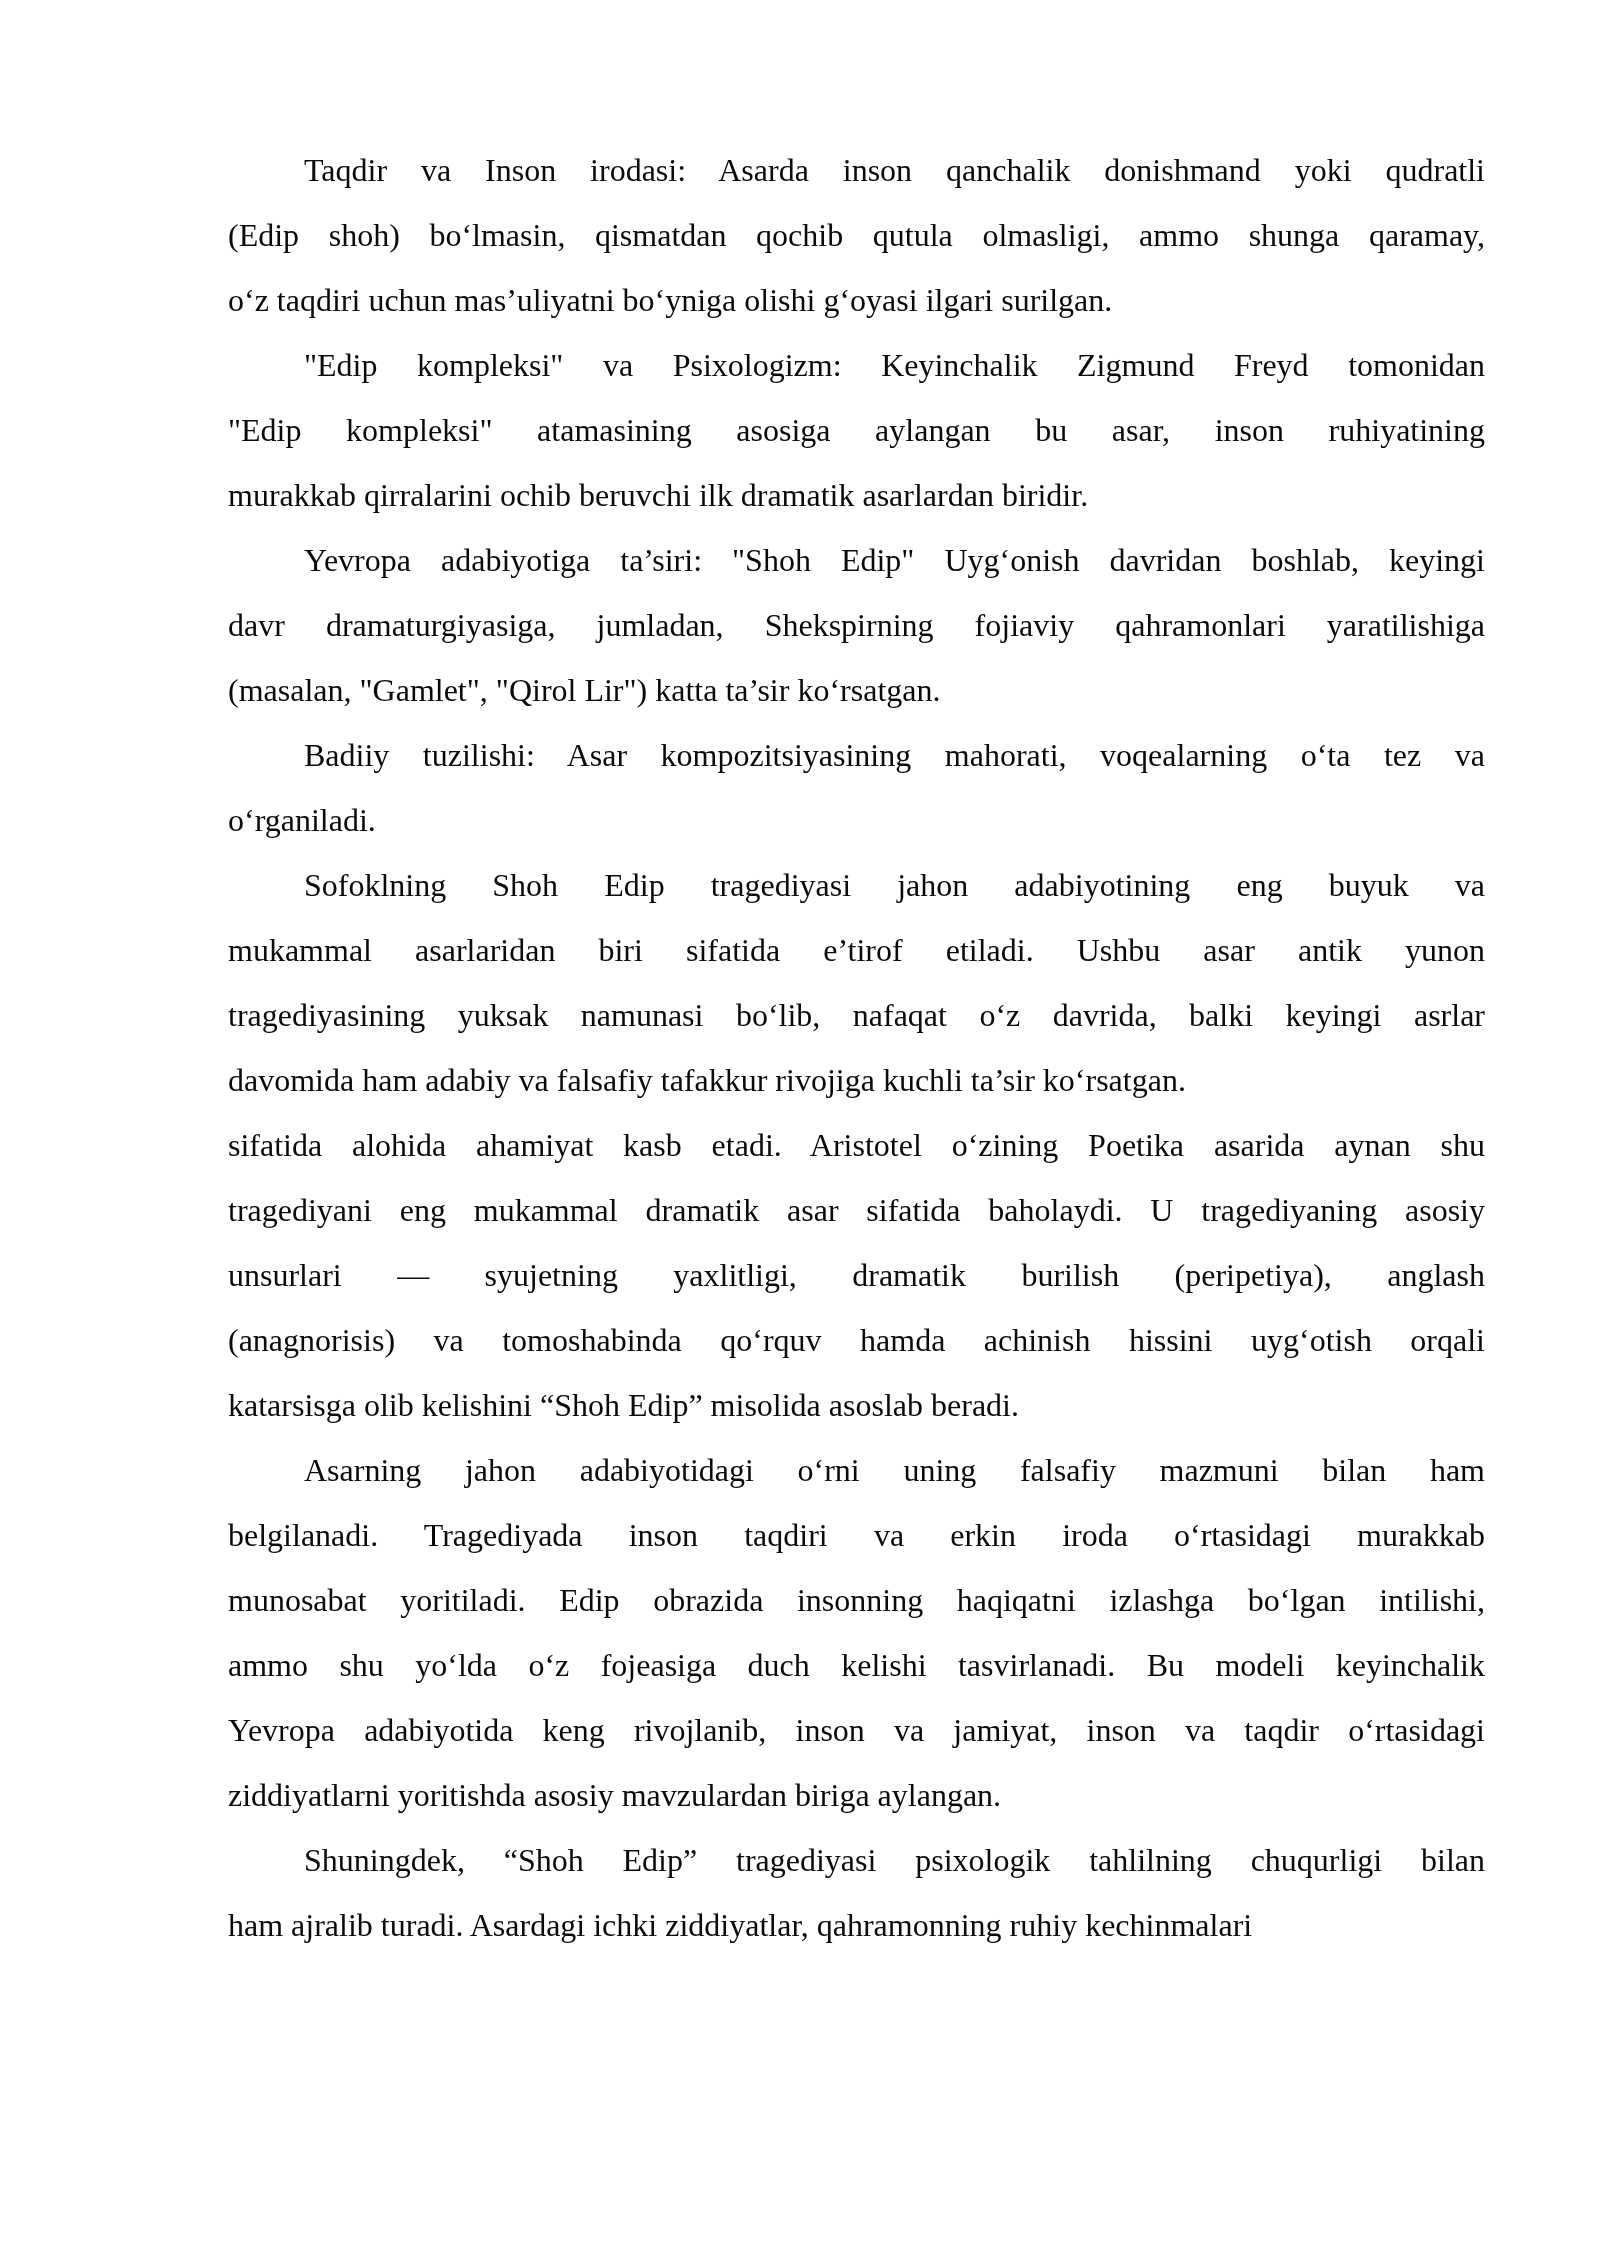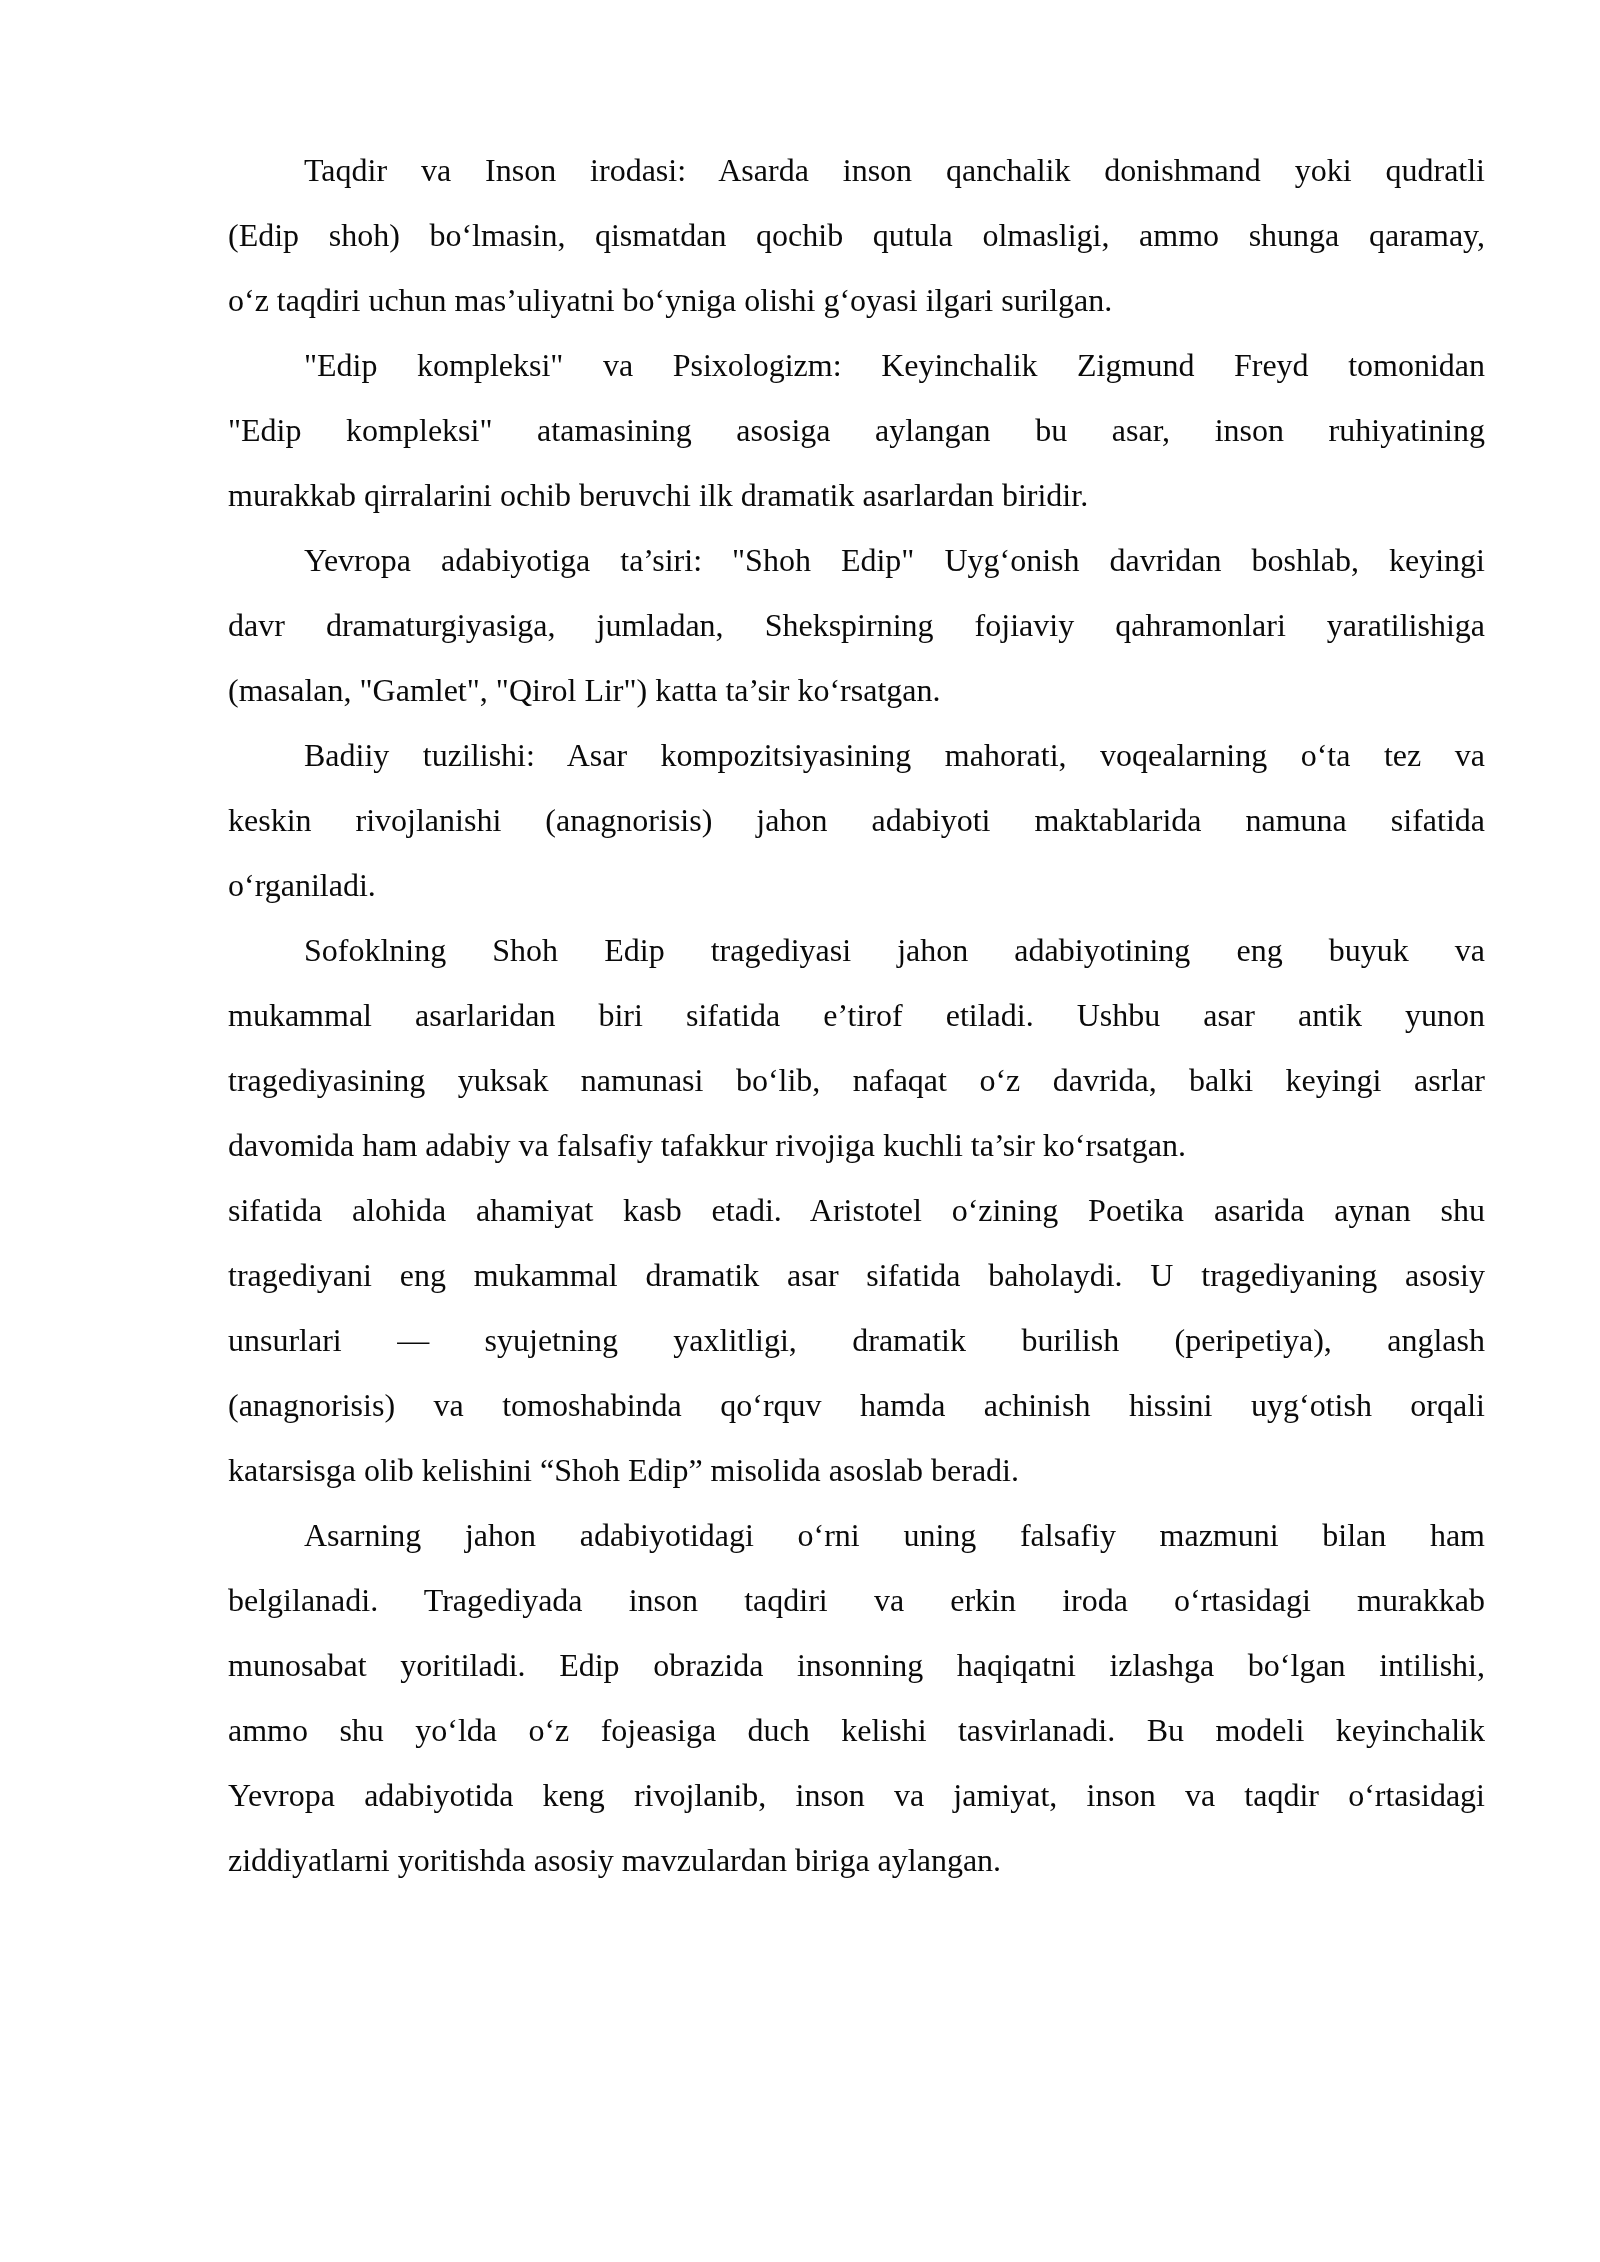--- a/index.html
+++ b/index.html
@@ -54,21 +54,20 @@
       <div class="line">"Edip kompleksi" atamasining asosiga aylangan bu asar, inson ruhiyatining</div>
       <div class="line para-last">murakkab qirralarini ochib beruvchi ilk dramatik asarlardan biridir.</div>
     </div>
     <div class="paragraph">
       <div class="line para-first">Yevropa adabiyotiga ta’siri: "Shoh Edip" Uyg‘onish davridan boshlab, keyingi</div>
       <div class="line">davr dramaturgiyasiga, jumladan, Shekspirning fojiaviy qahramonlari yaratilishiga</div>
       <div class="line para-last">(masalan, "Gamlet", "Qirol Lir") katta ta’sir ko‘rsatgan.</div>
     </div>
     <div class="paragraph">
       <div class="line para-first">Badiiy tuzilishi: Asar kompozitsiyasining mahorati, voqealarning o‘ta tez va</div>
-      <div class="line">keskin rivojlanishi (anagnorisis) jahon adabiyoti maktablarida namuna sifatida</div>
       <div class="line para-last">o‘rganiladi.</div>
     </div>
     <div class="paragraph">
       <div class="line para-first">Sofoklning Shoh Edip tragediyasi jahon adabiyotining eng buyuk va</div>
       <div class="line">mukammal asarlaridan biri sifatida e’tirof etiladi. Ushbu asar antik yunon</div>
       <div class="line">tragediyasining yuksak namunasi bo‘lib, nafaqat o‘z davrida, balki keyingi asrlar</div>
       <div class="line para-last">davomida ham adabiy va falsafiy tafakkur rivojiga kuchli ta’sir ko‘rsatgan.</div>
     </div>
     <div class="paragraph">
       <div class="line">sifatida alohida ahamiyat kasb etadi. Aristotel o‘zining Poetika asarida aynan shu</div>
@@ -78,13 +77,17 @@
       <div class="line para-last">katarsisga olib kelishini “Shoh Edip” misolida asoslab beradi.</div>
     </div>
     <div class="paragraph">
       <div class="line para-first">Asarning jahon adabiyotidagi o‘rni uning falsafiy mazmuni bilan ham</div>
       <div class="line">belgilanadi. Tragediyada inson taqdiri va erkin iroda o‘rtasidagi murakkab</div>
       <div class="line">munosabat yoritiladi. Edip obrazida insonning haqiqatni izlashga bo‘lgan intilishi,</div>
       <div class="line">ammo shu yo‘lda o‘z fojeasiga duch kelishi tasvirlanadi. Bu modeli keyinchalik</div>
       <div class="line">Yevropa adabiyotida keng rivojlanib, inson va jamiyat, inson va taqdir o‘rtasidagi</div>
       <div class="line para-last">ziddiyatlarni yoritishda asosiy mavzulardan biriga aylangan.</div>
     </div>
+    <div class="paragraph">
+      <div class="line para-first">Shuningdek, “Shoh Edip” tragediyasi psixologik tahlilning chuqurligi bilan</div>
+      <div class="line para-last">ham ajralib turadi. Asardagi ichki ziddiyatlar, qahramonning ruhiy kechinmalari</div>
+    </div>
   </div>
 
 </body></html>

